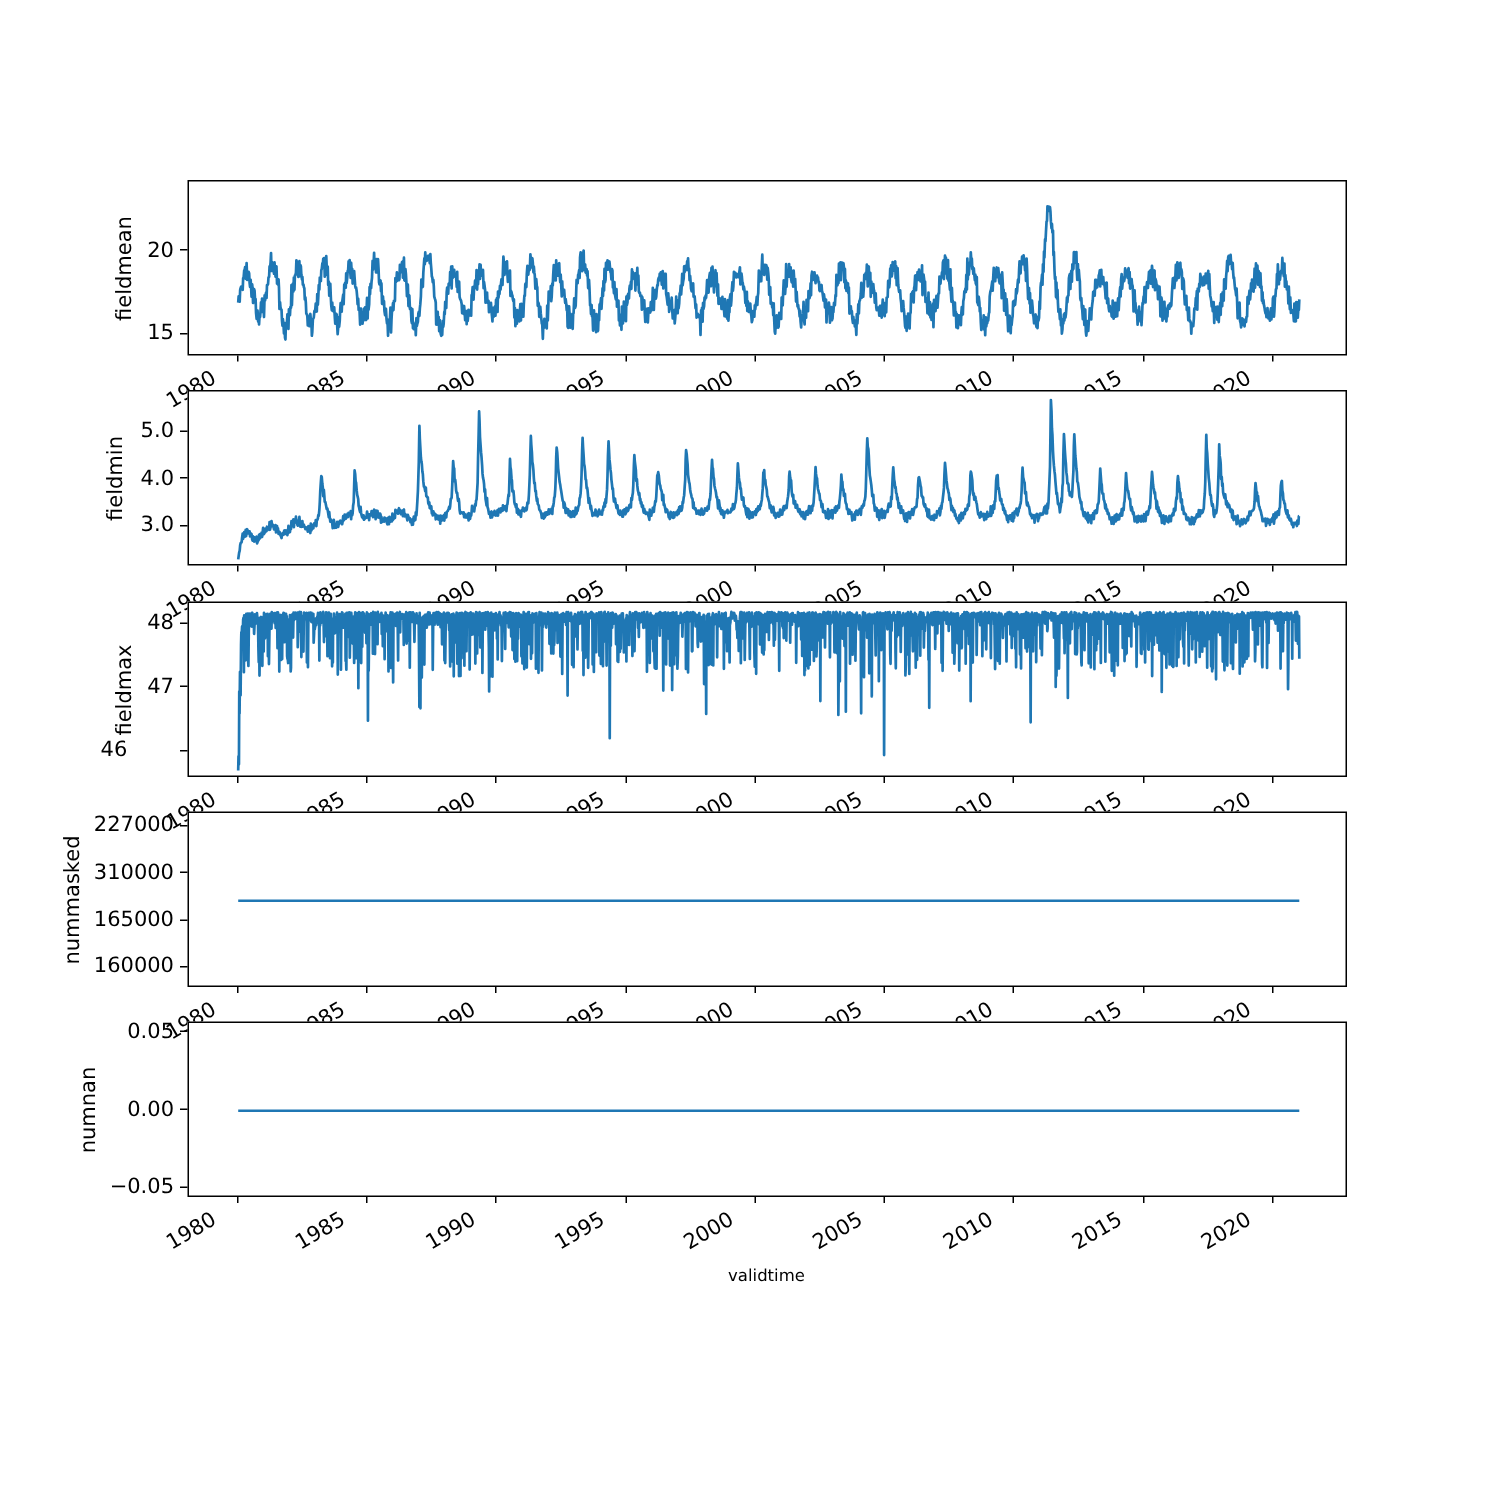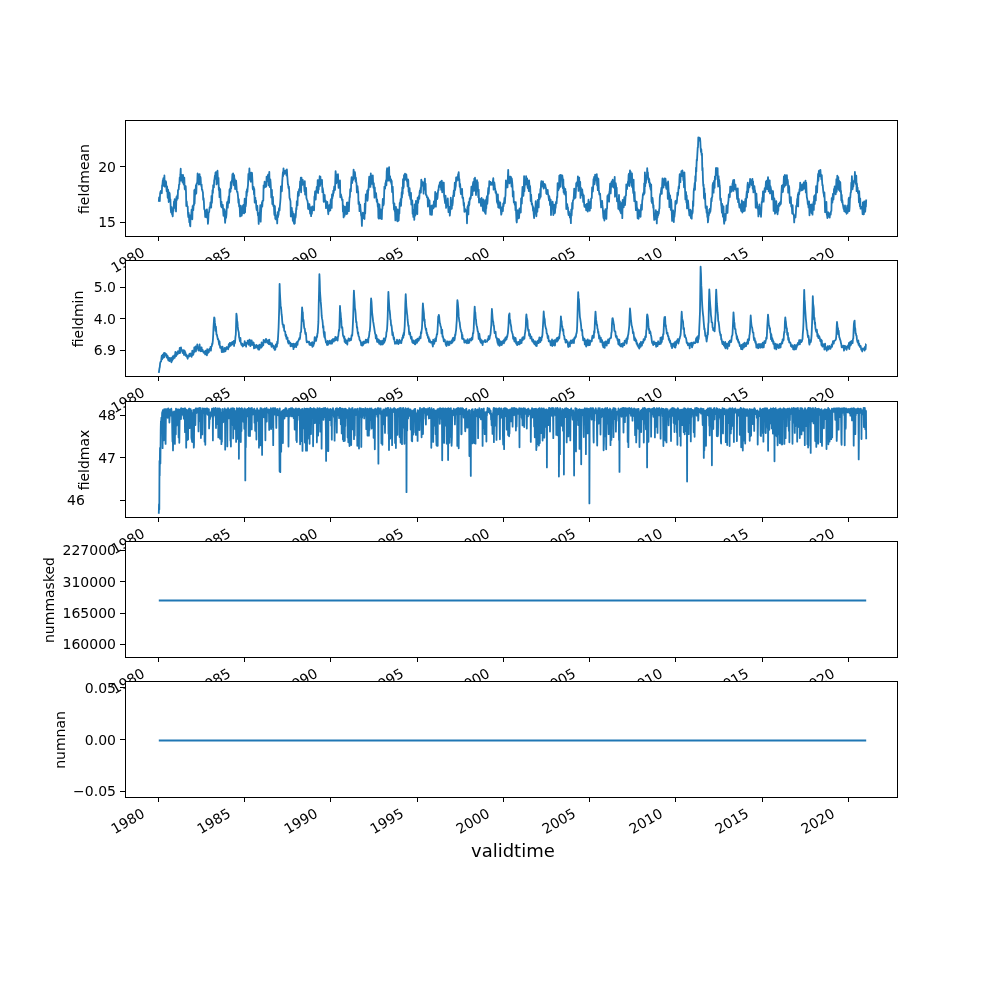--- a/index.html
+++ b/index.html
@@ -7,21 +7,21 @@
        font-family:"DejaVu Sans","Liberation Sans",sans-serif;color:#000;}
   .title{position:absolute;left:125px;width:773px;top:96px;text-align:center;
          font-size:17px;line-height:18px;}
   .axes{position:absolute;background:#fff;border:1px solid #000;box-sizing:border-box;overflow:hidden;}
   .axes svg{position:absolute;left:0;top:0;}
   .ytick{position:absolute;width:5px;height:1px;background:#000;}
   .xtick{position:absolute;width:1px;height:4px;background:#000;}
   .ylab{position:absolute;font-size:14px;line-height:14px;width:80px;text-align:right;}
   .xt{position:absolute;font-size:14px;line-height:14px;white-space:nowrap;
       transform-origin:100% 0;transform:rotate(-30deg);}
-  .axlabel{position:absolute;font-size:18px;line-height:15px;white-space:nowrap;}
+  .axlabel{position:absolute;font-size:11px;line-height:15px;white-space:nowrap;}
   .yaxlabel{position:absolute;font-size:14px;line-height:15px;white-space:nowrap;
             transform:translate(-50%,-50%) rotate(-90deg);}
 </style>
 </head>
 <body>
 
 <div class="fig">
   <div id="plots">
       <div class="axes" style="left: 125px; top: 120px; width: 773px; height: 117px;">
         <svg width="773" height="117" viewBox="0 0 773 117">
@@ -50,21 +50,21 @@
       <div class="xt" style="right: 256.3px; top: 245px;">2015</div>
       <div class="xtick" style="left: 848px; top: 237px;"></div>
       <div class="xt" style="right: 170px; top: 245px;">2020</div>
       <div class="yaxlabel" style="left: 84px; top: 178.5px;">fieldmean</div>
       <div class="axes" style="left: 125px; top: 260px; width: 773px; height: 117px;">
         <svg width="773" height="117" viewBox="0 0 773 117">
           <polyline points="32.8,111.95 33.1,109.76 33.4,107.57 33.8,106.08 34.1,102.51 34.4,101.11 34.8,100.68 35.1,100.49 35.4,97.47 35.8,94.70 36.1,98.25 36.4,96.52 36.8,93.75 37.1,94.07 37.4,96.77 37.8,92.23 38.1,96.40 38.4,93.52 38.8,91.83 39.1,94.34 39.4,94.57 39.8,93.15 40.1,93.16 40.4,93.17 40.7,96.56 41.1,94.57 41.4,94.79 41.7,95.14 42.1,98.56 42.4,99.41 42.7,96.61 43.1,98.00 43.4,100.03 43.7,97.21 44.1,99.36 44.4,98.81 44.7,99.86 45.1,96.79 45.4,101.23 45.7,100.35 46.1,99.44 46.4,99.10 46.7,95.65 47.1,95.17 47.4,97.93 47.7,96.09 48.0,96.26 48.4,94.05 48.7,96.94 49.0,95.26 49.4,90.89 49.7,93.10 50.0,95.09 50.4,94.05 50.7,94.03 51.0,91.42 51.4,91.53 51.7,93.06 52.0,90.15 52.4,91.36 52.7,91.27 53.0,91.29 53.4,92.17 53.7,87.01 54.0,92.13 54.4,90.27 54.7,88.02 55.0,86.38 55.3,88.43 55.7,88.59 56.0,89.90 56.3,89.98 56.7,91.97 57.0,89.38 57.3,92.01 57.7,89.09 58.0,93.91 58.3,93.10 58.7,89.77 59.0,93.24 59.3,91.15 59.7,94.94 60.0,93.38 60.3,93.57 60.7,94.03 61.0,95.95 61.3,96.54 61.7,97.73 62.0,95.00 62.3,95.36 62.6,94.40 63.0,95.56 63.3,93.22 63.6,92.69 64.0,94.98 64.3,93.13 64.6,92.56 65.0,92.91 65.3,94.42 65.6,95.76 66.0,93.38 66.3,89.59 66.6,94.10 67.0,90.31 67.3,93.76 67.6,91.13 68.0,91.59 68.3,86.34 68.6,88.90 69.0,87.94 69.3,88.59 69.6,85.31 69.9,90.50 70.3,87.05 70.6,87.51 70.9,86.91 71.3,83.36 71.6,86.11 71.9,85.93 72.3,89.01 72.6,89.45 72.9,88.05 73.3,87.03 73.6,83.51 73.9,87.20 74.3,90.14 74.6,88.16 74.9,90.26 75.3,86.47 75.6,86.38 75.9,90.06 76.3,89.46 76.6,88.83 76.9,89.94 77.2,90.47 77.6,91.73 77.9,90.58 78.2,90.96 78.6,90.71 78.9,92.03 79.2,93.44 79.6,89.71 79.9,93.28 80.2,90.14 80.6,91.25 80.9,94.35 81.2,88.12 81.6,92.54 81.9,91.33 82.2,90.00 82.6,88.87 82.9,91.27 83.2,88.48 83.6,87.73 83.9,89.16 84.2,88.81 84.5,85.81 84.9,89.75 85.2,85.88 85.5,85.78 85.9,84.66 86.2,82.40 86.5,82.89 86.9,78.99 87.2,73.74 87.5,66.56 87.9,60.34 88.2,56.38 88.5,56.90 88.9,61.69 89.2,63.83 89.5,69.73 89.9,65.62 90.2,69.35 90.5,73.66 90.9,73.71 91.2,75.22 91.5,76.68 91.8,78.33 92.2,77.91 92.5,79.40 92.8,81.24 93.2,83.91 93.5,80.41 93.8,83.70 94.2,86.78 94.5,85.26 94.8,85.86 95.2,86.70 95.5,88.01 95.8,91.13 96.2,89.80 96.5,85.57 96.8,86.94 97.2,90.95 97.5,88.42 97.8,89.20 98.2,90.75 98.5,89.89 98.8,86.91 99.1,88.46 99.5,90.23 99.8,88.23 100.1,88.42 100.5,86.43 100.8,86.07 101.1,87.34 101.5,86.35 101.8,86.42 102.1,88.46 102.5,86.31 102.8,83.09 103.1,85.95 103.5,84.36 103.8,81.99 104.1,84.03 104.5,84.87 104.8,84.15 105.1,82.03 105.5,83.77 105.8,81.43 106.1,83.68 106.4,80.95 106.8,82.02 107.1,81.05 107.4,82.49 107.8,79.80 108.1,85.06 108.4,80.05 108.8,82.39 109.1,81.12 109.4,76.19 109.8,73.73 110.1,62.93 110.4,52.63 110.8,55.20 111.1,59.96 111.4,60.84 111.8,65.94 112.1,68.82 112.4,69.90 112.8,71.65 113.1,76.30 113.4,77.26 113.7,78.94 114.1,80.47 114.4,76.87 114.7,80.65 115.1,82.65 115.4,83.85 115.7,83.14 116.1,84.64 116.4,82.54 116.7,85.51 117.1,84.96 117.4,83.64 117.7,83.98 118.1,84.22 118.4,83.01 118.7,80.04 119.1,82.55 119.4,84.19 119.7,81.87 120.1,85.74 120.4,81.84 120.7,82.26 121.0,82.64 121.4,82.58 121.7,79.71 122.0,81.51 122.4,80.26 122.7,83.78 123.0,81.26 123.4,78.72 123.7,83.51 124.0,79.89 124.4,85.13 124.7,79.36 125.0,80.69 125.4,81.88 125.7,79.49 126.0,83.95 126.4,81.23 126.7,81.75 127.0,84.19 127.4,81.33 127.7,81.98 128.0,87.41 128.3,83.57 128.7,86.25 129.0,86.84 129.3,85.87 129.7,86.41 130.0,86.67 130.3,84.01 130.7,86.43 131.0,84.37 131.3,84.73 131.7,85.49 132.0,87.69 132.3,88.53 132.7,84.28 133.0,88.44 133.3,88.50 133.7,83.56 134.0,86.93 134.3,86.25 134.7,86.51 135.0,84.42 135.3,86.58 135.6,81.42 136.0,85.63 136.3,82.05 136.6,84.67 137.0,83.49 137.3,84.25 137.6,78.92 138.0,79.20 138.3,80.54 138.6,79.69 139.0,80.12 139.3,81.48 139.6,78.95 140.0,77.82 140.3,79.49 140.6,78.93 141.0,81.06 141.3,81.72 141.6,80.10 142.0,79.51 142.3,79.74 142.6,83.02 142.9,79.15 143.3,78.70 143.6,83.27 143.9,81.43 144.3,81.87 144.6,83.01 144.9,83.27 145.3,84.49 145.6,85.91 145.9,82.25 146.3,83.46 146.6,84.55 146.9,84.49 147.3,84.54 147.6,87.02 147.9,85.75 148.3,85.44 148.6,88.86 148.9,87.48 149.3,88.73 149.6,85.04 149.9,83.36 150.2,86.07 150.6,84.47 150.9,85.59 151.2,80.61 151.6,82.63 151.9,78.64 152.2,73.77 152.6,66.47 152.9,57.06 153.2,47.09 153.6,22.90 153.9,31.55 154.2,36.96 154.6,44.14 154.9,46.53 155.2,48.10 155.6,53.51 155.9,55.07 156.2,59.75 156.6,63.36 156.9,63.25 157.2,64.78 157.5,66.55 157.9,64.09 158.2,69.78 158.5,69.72 158.9,70.70 159.2,70.55 159.5,74.27 159.9,75.30 160.2,73.83 160.5,77.84 160.9,77.93 161.2,77.44 161.5,76.49 161.9,81.19 162.2,79.82 162.5,82.65 162.9,79.89 163.2,81.11 163.5,81.97 163.9,81.51 164.2,81.56 164.5,85.24 164.8,84.50 165.2,82.60 165.5,82.97 165.8,83.16 166.2,85.35 166.5,82.97 166.8,85.20 167.2,83.14 167.5,88.17 167.8,82.75 168.2,84.66 168.5,86.06 168.8,85.15 169.2,84.62 169.5,82.86 169.8,82.52 170.2,86.14 170.5,83.23 170.8,81.09 171.2,82.35 171.5,83.89 171.8,80.55 172.1,80.08 172.5,79.72 172.8,78.92 173.1,78.16 173.5,76.81 173.8,78.18 174.1,76.68 174.5,71.53 174.8,71.45 175.1,70.63 175.5,62.41 175.8,54.24 176.1,46.37 176.5,51.36 176.8,51.25 177.1,59.80 177.5,58.86 177.8,61.98 178.1,66.10 178.5,67.74 178.8,67.58 179.1,71.06 179.4,72.99 179.8,71.52 180.1,73.83 180.4,79.03 180.8,81.42 181.1,80.55 181.4,80.95 181.8,80.49 182.1,81.08 182.4,81.13 182.8,81.59 183.1,80.60 183.4,83.75 183.8,81.53 184.1,83.95 184.4,83.66 184.8,84.06 185.1,82.70 185.4,83.52 185.8,81.52 186.1,83.49 186.4,85.92 186.7,81.15 187.1,82.69 187.4,84.98 187.7,82.22 188.1,82.79 188.4,80.41 188.7,76.17 189.1,78.40 189.4,79.45 189.7,78.41 190.1,79.99 190.4,77.94 190.7,75.27 191.1,76.07 191.4,72.61 191.7,72.17 192.1,65.71 192.4,60.92 192.7,44.84 193.1,28.22 193.4,13.27 193.7,19.88 194.0,30.32 194.4,36.05 194.7,40.42 195.0,43.65 195.4,49.28 195.7,54.95 196.0,57.41 196.4,59.15 196.7,61.53 197.0,66.81 197.4,65.14 197.7,71.63 198.0,73.40 198.4,76.05 198.7,71.09 199.0,76.85 199.4,78.17 199.7,79.82 200.0,81.65 200.4,80.51 200.7,80.64 201.0,84.03 201.3,81.85 201.7,79.97 202.0,83.88 202.3,82.64 202.7,81.60 203.0,82.39 203.3,80.86 203.7,79.56 204.0,81.57 204.3,82.67 204.7,80.81 205.0,82.67 205.3,80.98 205.7,79.08 206.0,82.72 206.3,79.96 206.7,78.21 207.0,78.78 207.3,79.80 207.7,80.60 208.0,77.83 208.3,77.82 208.6,79.05 209.0,79.52 209.3,75.95 209.6,79.10 210.0,77.96 210.3,78.51 210.6,76.58 211.0,76.44 211.3,77.53 211.6,79.70 212.0,75.65 212.3,75.03 212.6,72.08 213.0,68.72 213.3,69.66 213.6,59.12 214.0,44.97 214.3,50.59 214.6,52.04 215.0,57.77 215.3,59.55 215.6,66.67 215.9,65.85 216.3,66.37 216.6,69.51 216.9,73.80 217.3,75.39 217.6,75.68 217.9,77.19 218.3,75.29 218.6,80.81 218.9,78.17 219.3,78.22 219.6,82.01 219.9,80.89 220.3,79.34 220.6,81.41 220.9,82.35 221.3,83.56 221.6,80.05 221.9,79.13 222.3,79.46 222.6,77.35 222.9,79.47 223.2,78.20 223.6,79.88 223.9,77.84 224.2,78.22 224.6,77.50 224.9,79.20 225.2,78.29 225.6,74.06 225.9,74.09 226.2,74.60 226.6,69.01 226.9,62.54 227.2,55.49 227.6,39.69 227.9,29.64 228.2,35.60 228.6,40.57 228.9,47.07 229.2,48.45 229.6,52.43 229.9,57.75 230.2,61.34 230.5,60.79 230.9,66.60 231.2,66.09 231.5,69.63 231.9,72.92 232.2,71.39 232.5,74.96 232.9,75.51 233.2,76.16 233.5,78.54 233.9,79.34 234.2,79.50 234.5,80.44 234.9,81.65 235.2,84.27 235.5,82.30 235.9,82.43 236.2,81.46 236.5,84.70 236.9,81.52 237.2,83.86 237.5,80.75 237.8,82.81 238.2,80.52 238.5,82.15 238.8,80.96 239.2,82.01 239.5,80.64 239.8,78.60 240.2,81.63 240.5,80.87 240.8,80.12 241.2,78.65 241.5,79.99 241.8,78.14 242.2,81.61 242.5,76.56 242.8,76.70 243.2,73.83 243.5,70.64 243.8,70.22 244.2,64.96 244.5,57.11 244.8,43.90 245.1,37.45 245.5,40.66 245.8,45.69 246.1,51.24 246.5,54.76 246.8,57.38 247.1,60.38 247.5,62.24 247.8,64.55 248.1,66.17 248.5,68.88 248.8,70.85 249.1,72.69 249.5,73.48 249.8,77.38 250.1,73.88 250.5,75.12 250.8,78.26 251.1,80.96 251.5,77.79 251.8,78.72 252.1,81.03 252.4,81.09 252.8,78.61 253.1,82.65 253.4,82.57 253.8,81.12 254.1,79.86 254.4,83.68 254.8,80.39 255.1,83.65 255.4,81.46 255.8,82.26 256.1,79.67 256.4,81.41 256.8,83.49 257.1,81.08 257.4,82.36 257.8,77.36 258.1,81.70 258.4,81.17 258.8,78.77 259.1,79.57 259.4,77.61 259.7,76.30 260.1,75.72 260.4,71.12 260.7,70.77 261.1,67.75 261.4,62.58 261.7,55.47 262.1,39.26 262.4,30.83 262.7,37.09 263.1,42.98 263.4,48.33 263.7,49.63 264.1,53.65 264.4,58.63 264.7,58.90 265.1,64.46 265.4,63.99 265.7,65.88 266.1,70.38 266.4,74.18 266.7,71.03 267.0,73.03 267.4,75.58 267.7,78.27 268.0,76.30 268.4,79.42 268.7,80.68 269.0,82.93 269.4,81.02 269.7,81.36 270.0,81.76 270.4,80.83 270.7,82.56 271.0,78.72 271.4,80.52 271.7,81.74 272.0,80.39 272.4,83.19 272.7,80.89 273.0,80.16 273.4,78.77 273.7,81.74 274.0,81.91 274.3,80.35 274.7,80.22 275.0,80.76 275.3,82.17 275.7,78.94 276.0,79.20 276.3,76.62 276.7,77.13 277.0,74.03 277.3,76.74 277.7,71.80 278.0,74.26 278.3,70.31 278.7,65.26 279.0,56.19 279.3,43.19 279.7,33.17 280.0,38.87 280.3,45.11 280.7,48.81 281.0,52.26 281.3,54.32 281.6,58.70 282.0,62.06 282.3,65.06 282.6,64.59 283.0,70.79 283.3,73.32 283.6,71.77 284.0,71.45 284.3,74.08 284.6,75.33 285.0,77.72 285.3,76.83 285.6,75.92 286.0,79.13 286.3,81.03 286.6,81.62 287.0,80.14 287.3,82.23 287.6,79.44 288.0,80.74 288.3,80.86 288.6,81.84 288.9,83.45 289.3,83.42 289.6,79.08 289.9,80.34 290.3,78.55 290.6,81.11 290.9,81.85 291.3,80.93 291.6,77.53 291.9,79.67 292.3,79.84 292.6,79.58 292.9,79.04 293.3,76.92 293.6,75.82 293.9,76.72 294.3,75.21 294.6,77.26 294.9,71.07 295.3,72.32 295.6,69.32 295.9,67.71 296.2,62.57 296.6,49.06 296.9,42.36 297.2,46.36 297.6,49.85 297.9,52.28 298.2,59.65 298.6,58.33 298.9,62.92 299.2,65.75 299.6,67.34 299.9,69.00 300.2,67.64 300.6,72.40 300.9,71.57 301.2,74.52 301.6,73.74 301.9,76.73 302.2,77.10 302.6,76.06 302.9,79.65 303.2,80.77 303.5,78.23 303.9,80.11 304.2,79.87 304.5,81.66 304.9,81.52 305.2,81.21 305.5,80.80 305.9,80.84 306.2,82.68 306.5,83.55 306.9,85.55 307.2,78.77 307.5,80.94 307.9,80.86 308.2,82.80 308.5,80.76 308.9,80.67 309.2,77.54 309.5,79.14 309.9,80.19 310.2,76.82 310.5,75.73 310.8,73.03 311.2,73.41 311.5,70.02 311.8,64.25 312.2,55.73 312.5,55.42 312.8,53.80 313.2,55.78 313.5,59.02 313.8,61.84 314.2,62.77 314.5,65.10 314.8,65.53 315.2,67.03 315.5,72.45 315.8,68.71 316.2,68.86 316.5,75.67 316.8,74.93 317.2,76.75 317.5,78.10 317.8,80.44 318.1,78.16 318.5,78.77 318.8,78.87 319.1,80.53 319.5,81.41 319.8,83.80 320.1,83.49 320.5,85.00 320.8,84.05 321.1,80.24 321.5,80.72 321.8,83.69 322.1,81.36 322.5,80.90 322.8,84.28 323.1,80.51 323.5,83.91 323.8,82.12 324.1,81.37 324.5,80.73 324.8,81.06 325.1,80.18 325.4,82.42 325.8,79.91 326.1,78.89 326.4,81.61 326.8,77.14 327.1,80.07 327.4,76.57 327.8,79.68 328.1,77.53 328.4,79.37 328.8,77.54 329.1,73.51 329.4,74.23 329.8,70.62 330.1,69.30 330.4,64.42 330.8,58.96 331.1,45.28 331.4,39.05 331.8,41.74 332.1,45.34 332.4,48.55 332.7,55.38 333.1,58.30 333.4,60.52 333.7,61.37 334.1,65.33 334.4,67.43 334.7,68.38 335.1,70.41 335.4,71.24 335.7,71.65 336.1,77.57 336.4,73.91 336.7,78.01 337.1,78.15 337.4,78.51 337.7,77.91 338.1,79.34 338.4,81.51 338.7,79.72 339.1,79.84 339.4,81.19 339.7,79.34 340.0,81.68 340.4,80.50 340.7,79.48 341.0,82.28 341.4,80.60 341.7,78.10 342.0,79.88 342.4,80.28 342.7,82.13 343.0,80.84 343.4,81.46 343.7,79.15 344.0,77.95 344.4,79.18 344.7,78.39 345.0,78.44 345.4,79.45 345.7,76.69 346.0,77.86 346.4,78.35 346.7,74.85 347.0,71.92 347.3,72.30 347.7,68.13 348.0,59.92 348.3,53.17 348.7,45.60 349.0,50.92 349.3,51.35 349.7,57.14 350.0,58.19 350.3,62.80 350.7,64.64 351.0,65.83 351.3,67.35 351.7,70.47 352.0,70.28 352.3,72.53 352.7,77.87 353.0,76.85 353.3,72.62 353.7,75.62 354.0,79.61 354.3,77.34 354.6,81.15 355.0,81.80 355.3,81.74 355.6,79.19 356.0,82.47 356.3,80.36 356.6,84.18 357.0,80.23 357.3,81.17 357.6,80.41 358.0,80.04 358.3,80.10 358.6,80.44 359.0,78.88 359.3,81.14 359.6,80.17 360.0,80.30 360.3,80.35 360.6,80.67 361.0,80.58 361.3,79.72 361.6,78.05 361.9,79.19 362.3,78.90 362.6,75.12 362.9,77.31 363.3,78.29 363.6,77.39 363.9,75.15 364.3,74.22 364.6,72.37 364.9,68.30 365.3,63.96 365.6,55.33 365.9,47.96 366.3,52.99 366.6,57.31 366.9,59.84 367.3,60.98 367.6,64.91 367.9,64.56 368.3,69.38 368.6,72.07 368.9,71.74 369.2,71.31 369.6,70.69 369.9,75.61 370.2,76.77 370.6,76.37 370.9,77.61 371.2,79.90 371.6,82.18 371.9,77.86 372.2,83.75 372.6,81.18 372.9,78.27 373.2,79.07 373.6,84.83 373.9,79.89 374.2,81.73 374.6,83.24 374.9,83.61 375.2,83.97 375.6,80.59 375.9,83.91 376.2,81.60 376.5,80.51 376.9,81.60 377.2,79.99 377.5,80.07 377.9,82.35 378.2,78.40 378.5,80.75 378.9,77.94 379.2,79.67 379.5,76.49 379.9,78.79 380.2,77.59 380.5,78.48 380.9,75.27 381.2,76.24 381.5,74.02 381.9,72.11 382.2,68.15 382.5,64.61 382.9,54.01 383.2,53.99 383.5,52.34 383.8,60.29 384.2,58.92 384.5,62.51 384.8,63.62 385.2,65.73 385.5,69.95 385.8,70.08 386.2,71.79 386.5,72.84 386.8,73.84 387.2,77.80 387.5,77.15 387.8,75.89 388.2,79.30 388.5,80.64 388.8,79.80 389.2,79.24 389.5,76.84 389.8,78.25 390.1,82.53 390.5,80.65 390.8,81.40 391.1,84.21 391.5,82.73 391.8,83.07 392.1,81.93 392.5,80.91 392.8,83.21 393.1,83.42 393.5,83.33 393.8,81.55 394.1,78.66 394.5,82.26 394.8,81.31 395.1,81.06 395.5,82.04 395.8,79.91 396.1,77.65 396.5,76.49 396.8,79.06 397.1,76.75 397.4,76.20 397.8,76.86 398.1,75.93 398.4,77.75 398.8,73.44 399.1,71.59 399.4,69.76 399.8,65.50 400.1,56.49 400.4,53.43 400.8,57.51 401.1,59.00 401.4,59.14 401.8,66.53 402.1,68.95 402.4,70.12 402.8,68.87 403.1,74.54 403.4,74.41 403.8,75.20 404.1,73.02 404.4,77.37 404.7,76.17 405.1,76.53 405.4,75.58 405.7,78.14 406.1,79.64 406.4,80.28 406.7,79.61 407.1,78.48 407.4,81.49 407.7,81.85 408.1,80.19 408.4,83.18 408.7,82.52 409.1,83.34 409.4,80.39 409.7,84.56 410.1,81.35 410.4,83.37 410.7,85.13 411.1,81.56 411.4,80.08 411.7,82.15 412.0,79.73 412.4,81.83 412.7,82.00 413.0,79.16 413.4,76.35 413.7,80.17 414.0,76.80 414.4,81.05 414.7,76.79 415.0,79.32 415.4,79.41 415.7,75.94 416.0,76.46 416.4,74.01 416.7,69.35 417.0,64.19 417.4,56.74 417.7,50.47 418.0,54.78 418.4,57.61 418.7,57.87 419.0,62.51 419.3,65.00 419.7,66.46 420.0,67.94 420.3,68.04 420.7,72.42 421.0,72.61 421.3,73.24 421.7,77.04 422.0,75.41 422.3,75.01 422.7,80.27 423.0,79.65 423.3,80.56 423.7,79.76 424.0,79.80 424.3,81.18 424.7,84.30 425.0,82.42 425.3,82.70 425.7,82.83 426.0,78.47 426.3,85.00 426.6,84.56 427.0,81.70 427.3,84.07 427.6,79.61 428.0,81.08 428.3,79.71 428.6,79.14 429.0,84.56 429.3,79.26 429.6,80.40 430.0,80.23 430.3,80.56 430.6,77.33 431.0,80.70 431.3,76.56 431.6,79.60 432.0,79.37 432.3,77.71 432.6,77.10 433.0,75.77 433.3,77.55 433.6,73.52 433.9,71.40 434.3,66.88 434.6,62.54 434.9,55.35 435.3,60.44 435.6,60.17 435.9,65.37 436.3,65.25 436.6,69.67 436.9,69.30 437.3,68.25 437.6,73.17 437.9,74.51 438.3,75.13 438.6,78.50 438.9,77.97 439.3,78.59 439.6,81.65 439.9,79.75 440.3,78.87 440.6,81.46 440.9,80.54 441.2,81.55 441.6,80.41 441.9,83.29 442.2,85.99 442.6,85.02 442.9,82.98 443.2,82.78 443.6,81.64 443.9,85.48 444.2,80.44 444.6,80.88 444.9,79.40 445.2,81.68 445.6,82.19 445.9,82.25 446.2,79.34 446.6,80.72 446.9,80.71 447.2,78.31 447.6,80.50 447.9,82.20 448.2,78.71 448.5,76.58 448.9,77.66 449.2,76.42 449.5,75.18 449.9,76.00 450.2,73.01 450.5,72.51 450.9,70.23 451.2,64.48 451.5,54.35 451.9,39.20 452.2,31.20 452.5,36.64 452.9,38.35 453.2,42.80 453.5,49.50 453.9,56.08 454.2,57.69 454.5,59.75 454.9,62.68 455.2,65.80 455.5,69.73 455.8,68.89 456.2,68.84 456.5,74.61 456.8,75.14 457.2,79.45 457.5,76.96 457.8,77.44 458.2,78.55 458.5,77.90 458.8,83.41 459.2,79.06 459.5,81.25 459.8,83.51 460.2,85.69 460.5,79.48 460.8,80.86 461.2,83.81 461.5,82.39 461.8,78.47 462.2,84.38 462.5,82.83 462.8,81.58 463.1,82.92 463.5,79.49 463.8,84.20 464.1,82.38 464.5,80.51 464.8,80.48 465.1,79.81 465.5,79.09 465.8,80.28 466.1,76.62 466.5,74.72 466.8,76.11 467.1,76.98 467.5,75.57 467.8,76.70 468.1,70.16 468.5,71.83 468.8,63.67 469.1,57.29 469.5,50.54 469.8,54.45 470.1,58.92 470.4,60.41 470.8,64.25 471.1,63.68 471.4,67.52 471.8,68.26 472.1,72.01 472.4,70.55 472.8,74.44 473.1,77.66 473.4,74.39 473.8,77.86 474.1,76.38 474.4,80.96 474.8,76.54 475.1,79.97 475.4,80.24 475.8,81.08 476.1,79.23 476.4,81.94 476.8,84.81 477.1,83.34 477.4,86.34 477.7,84.40 478.1,81.22 478.4,83.92 478.7,86.89 479.1,81.23 479.4,81.32 479.7,80.40 480.1,83.60 480.4,84.35 480.7,84.61 481.1,80.28 481.4,80.25 481.7,82.07 482.1,78.47 482.4,80.35 482.7,82.33 483.1,80.18 483.4,78.70 483.7,77.55 484.1,77.08 484.4,77.09 484.7,77.09 485.0,76.83 485.4,71.60 485.7,70.99 486.0,62.53 486.4,57.41 486.7,57.11 487.0,58.60 487.4,60.71 487.7,62.88 488.0,63.78 488.4,69.64 488.7,69.59 489.0,70.71 489.4,70.61 489.7,74.83 490.0,75.59 490.4,76.67 490.7,75.14 491.0,76.67 491.4,78.28 491.7,79.90 492.0,78.13 492.3,83.05 492.7,83.51 493.0,79.07 493.3,78.71 493.7,84.43 494.0,83.33 494.3,84.26 494.7,85.36 495.0,85.01 495.3,83.10 495.7,82.90 496.0,85.47 496.3,85.49 496.7,85.77 497.0,82.15 497.3,82.75 497.7,83.55 498.0,83.32 498.3,84.14 498.7,79.69 499.0,80.71 499.3,80.12 499.6,81.11 500.0,80.26 500.3,77.94 500.6,82.55 501.0,79.99 501.3,76.25 501.6,78.28 502.0,74.22 502.3,73.69 502.6,70.80 503.0,67.34 503.3,64.25 503.6,55.74 504.0,47.50 504.3,50.73 504.6,54.25 505.0,59.47 505.3,61.44 505.6,64.32 506.0,65.45 506.3,67.24 506.6,68.30 506.9,72.23 507.3,70.87 507.6,71.78 507.9,74.88 508.3,79.04 508.6,76.25 508.9,78.67 509.3,77.60 509.6,80.33 509.9,78.91 510.3,79.37 510.6,82.81 510.9,81.59 511.3,83.47 511.6,84.85 511.9,84.54 512.3,85.53 512.6,86.46 512.9,84.22 513.3,87.68 513.6,82.58 513.9,85.20 514.2,82.08 514.6,85.89 514.9,80.85 515.2,83.59 515.6,82.86 515.9,84.58 516.2,82.04 516.6,80.64 516.9,80.70 517.2,81.79 517.6,78.21 517.9,79.63 518.2,78.75 518.6,78.97 518.9,78.54 519.2,75.51 519.6,74.97 519.9,76.22 520.2,69.95 520.6,68.02 520.9,56.16 521.2,53.42 521.5,54.22 521.9,57.08 522.2,59.31 522.5,65.73 522.9,69.08 523.2,67.82 523.5,72.17 523.9,70.94 524.2,70.23 524.5,72.04 524.9,73.91 525.2,74.92 525.5,77.43 525.9,80.37 526.2,81.99 526.5,81.31 526.9,82.79 527.2,84.08 527.5,82.52 527.9,80.43 528.2,83.31 528.5,82.88 528.8,83.04 529.2,83.06 529.5,81.54 529.8,83.13 530.2,85.80 530.5,81.78 530.8,82.59 531.2,83.07 531.5,85.11 531.8,82.27 532.2,80.26 532.5,82.67 532.8,83.35 533.2,82.93 533.5,81.68 533.8,82.96 534.2,81.81 534.5,76.59 534.8,82.91 535.2,80.26 535.5,79.28 535.8,81.00 536.1,75.98 536.5,77.24 536.8,78.26 537.1,73.18 537.5,73.30 537.8,66.33 538.1,59.42 538.5,56.15 538.8,59.29 539.1,55.80 539.5,64.99 539.8,64.16 540.1,66.89 540.5,69.43 540.8,72.55 541.1,72.33 541.5,71.66 541.8,74.34 542.1,75.49 542.5,75.44 542.8,78.97 543.1,77.47 543.4,78.29 543.8,81.12 544.1,79.58 544.4,82.02 544.8,82.32 545.1,83.64 545.4,85.64 545.8,82.84 546.1,87.07 546.4,83.37 546.8,83.01 547.1,84.78 547.4,82.49 547.8,84.72 548.1,82.42 548.4,86.06 548.8,82.40 549.1,81.02 549.4,86.61 549.8,83.24 550.1,84.28 550.4,80.03 550.7,81.42 551.1,80.09 551.4,79.42 551.7,78.05 552.1,81.30 552.4,82.57 552.7,80.83 553.1,79.93 553.4,77.35 553.7,77.64 554.1,75.44 554.4,74.84 554.7,72.44 555.1,65.86 555.4,56.67 555.7,50.74 556.1,57.18 556.4,58.42 556.7,59.93 557.1,60.92 557.4,67.89 557.7,66.80 558.0,67.15 558.4,73.99 558.7,75.85 559.0,73.93 559.4,75.63 559.7,76.65 560.0,76.87 560.4,79.06 560.7,81.81 561.0,81.33 561.4,82.86 561.7,82.19 562.0,84.41 562.4,82.41 562.7,84.15 563.0,82.96 563.4,82.49 563.7,87.42 564.0,83.94 564.4,83.91 564.7,83.45 565.0,81.85 565.3,81.60 565.7,82.91 566.0,86.44 566.3,85.03 566.7,84.42 567.0,82.16 567.3,81.36 567.7,81.46 568.0,81.42 568.3,82.27 568.7,81.42 569.0,82.01 569.3,82.00 569.7,80.25 570.0,78.33 570.3,77.08 570.7,78.88 571.0,76.22 571.3,81.27 571.7,79.45 572.0,81.29 572.3,74.73 572.6,78.08 573.0,74.09 573.3,66.83 573.6,60.28 574.0,50.24 574.3,28.55 574.6,5.67 575.0,13.07 575.3,24.64 575.6,28.52 576.0,39.79 576.3,45.19 576.6,49.30 577.0,53.26 577.3,55.53 577.6,59.82 578.0,64.43 578.3,68.33 578.6,67.47 579.0,71.53 579.3,74.90 579.6,75.41 579.9,74.86 580.3,77.79 580.6,80.52 580.9,78.24 581.3,75.85 581.6,71.28 581.9,73.77 582.3,63.14 582.6,61.11 582.9,42.60 583.3,28.41 583.6,33.32 583.9,39.26 584.3,45.08 584.6,48.14 584.9,53.78 585.3,56.68 585.6,61.21 585.9,60.99 586.3,61.90 586.6,66.43 586.9,66.56 587.2,69.26 587.6,68.27 587.9,68.97 588.2,67.28 588.6,70.32 588.9,66.22 589.2,60.15 589.6,53.10 589.9,36.39 590.2,28.55 590.6,36.39 590.9,42.96 591.2,45.89 591.6,51.49 591.9,53.66 592.2,59.96 592.6,60.83 592.9,63.04 593.2,65.55 593.6,70.23 593.9,71.43 594.2,72.63 594.5,74.53 594.9,73.62 595.2,78.55 595.5,77.84 595.9,80.07 596.2,81.80 596.5,83.04 596.9,82.02 597.2,80.54 597.5,82.33 597.9,84.64 598.2,82.05 598.5,84.11 598.9,86.04 599.2,80.95 599.5,87.31 599.9,82.47 600.2,83.75 600.5,82.68 600.9,84.64 601.2,83.90 601.5,87.82 601.8,82.54 602.2,84.76 602.5,82.92 602.8,81.01 603.2,85.05 603.5,81.41 603.8,79.68 604.2,80.31 604.5,79.32 604.8,81.11 605.2,80.92 605.5,78.62 605.8,75.12 606.2,74.80 606.5,73.31 606.8,67.08 607.2,58.14 607.5,51.38 607.8,55.62 608.2,60.93 608.5,62.13 608.8,67.44 609.1,68.26 609.5,68.06 609.8,72.10 610.1,72.57 610.5,74.55 610.8,78.00 611.1,75.26 611.5,77.94 611.8,79.77 612.1,78.50 612.5,81.63 612.8,80.71 613.1,81.31 613.5,83.02 613.8,85.16 614.1,84.03 614.5,85.23 614.8,85.69 615.1,88.15 615.5,83.82 615.8,85.64 616.1,86.25 616.4,88.30 616.8,86.16 617.1,82.81 617.4,82.79 617.8,86.66 618.1,84.59 618.4,81.76 618.8,85.64 619.1,83.27 619.4,82.63 619.8,82.41 620.1,85.19 620.4,82.37 620.8,81.36 621.1,82.22 621.4,82.71 621.8,78.37 622.1,82.73 622.4,79.71 622.8,77.88 623.1,79.19 623.4,74.24 623.7,73.30 624.1,67.40 624.4,60.63 624.7,54.46 625.1,60.22 625.4,63.40 625.7,65.78 626.1,66.28 626.4,68.11 626.7,70.92 627.1,72.00 627.4,71.52 627.7,76.46 628.1,79.23 628.4,76.82 628.7,77.85 629.1,80.56 629.4,81.76 629.7,80.50 630.1,83.49 630.4,86.54 630.7,83.52 631.0,83.71 631.4,84.58 631.7,83.38 632.0,87.24 632.4,86.62 632.7,87.00 633.0,82.96 633.4,83.28 633.7,84.52 634.0,85.75 634.4,86.09 634.7,86.72 635.0,82.91 635.4,83.79 635.7,85.28 636.0,86.04 636.4,86.59 636.7,81.76 637.0,83.24 637.4,84.67 637.7,86.40 638.0,83.30 638.3,80.26 638.7,80.09 639.0,79.99 639.3,82.09 639.7,79.58 640.0,78.67 640.3,76.42 640.7,77.59 641.0,72.02 641.3,65.07 641.7,58.81 642.0,53.62 642.3,56.67 642.7,62.03 643.0,63.98 643.3,65.30 643.7,68.07 644.0,67.18 644.3,71.51 644.7,72.30 645.0,78.13 645.3,73.24 645.6,76.00 646.0,80.09 646.3,77.15 646.6,80.77 647.0,79.22 647.3,82.93 647.6,80.67 648.0,83.04 648.3,84.14 648.6,87.56 649.0,85.90 649.3,85.73 649.6,82.58 650.0,83.37 650.3,88.33 650.6,84.40 651.0,85.90 651.3,83.28 651.6,85.90 652.0,85.27 652.3,86.76 652.6,85.50 652.9,87.21 653.3,83.53 653.6,82.95 653.9,84.66 654.3,83.09 654.6,86.51 654.9,82.66 655.3,83.08 655.6,81.95 655.9,81.03 656.3,82.46 656.6,78.30 656.9,80.00 657.3,79.40 657.6,79.12 657.9,73.62 658.3,70.65 658.6,71.46 658.9,61.08 659.3,56.44 659.6,59.30 659.9,60.97 660.2,64.51 660.6,67.25 660.9,67.33 661.2,73.53 661.6,74.14 661.9,71.93 662.2,78.80 662.6,76.61 662.9,78.13 663.2,81.52 663.6,80.78 663.9,81.64 664.2,81.54 664.6,82.17 664.9,85.21 665.2,83.94 665.6,85.85 665.9,85.34 666.2,84.10 666.6,84.77 666.9,85.28 667.2,88.42 667.5,87.55 667.9,88.21 668.2,88.52 668.5,83.78 668.9,84.29 669.2,87.82 669.5,85.20 669.9,88.36 670.2,84.24 670.5,86.88 670.9,84.56 671.2,84.85 671.5,83.35 671.9,81.88 672.2,82.62 672.5,83.68 672.9,81.63 673.2,79.04 673.5,82.59 673.9,83.24 674.2,79.16 674.5,80.02 674.8,79.30 675.2,81.18 675.5,80.73 675.8,80.55 676.2,78.79 676.5,78.17 676.8,72.55 677.2,67.98 677.5,60.79 677.8,45.14 678.2,28.86 678.5,38.15 678.8,40.93 679.2,48.46 679.5,52.74 679.8,57.55 680.2,61.11 680.5,65.58 680.8,69.01 681.2,69.06 681.5,72.31 681.8,74.75 682.1,76.32 682.5,74.95 682.8,77.21 683.1,82.05 683.5,83.66 683.8,79.19 684.1,81.82 684.5,80.97 684.8,81.00 685.1,79.32 685.5,75.19 685.8,69.09 686.1,61.39 686.5,49.33 686.8,35.19 687.1,42.60 687.5,45.09 687.8,48.12 688.1,58.37 688.5,56.86 688.8,62.91 689.1,61.30 689.4,67.14 689.8,69.10 690.1,70.15 690.4,71.03 690.8,68.52 691.1,71.06 691.4,75.25 691.8,72.97 692.1,75.34 692.4,77.15 692.8,74.73 693.1,76.65 693.4,75.63 693.8,77.21 694.1,79.03 694.4,80.26 694.8,80.08 695.1,78.68 695.4,84.03 695.8,79.32 696.1,84.02 696.4,85.71 696.7,84.90 697.1,83.70 697.4,83.28 697.7,84.85 698.1,84.10 698.4,88.50 698.7,87.85 699.1,82.69 699.4,87.73 699.7,85.84 700.1,87.05 700.4,86.97 700.7,89.74 701.1,87.78 701.4,88.18 701.7,85.26 702.1,87.65 702.4,88.50 702.7,86.92 703.1,86.66 703.4,84.99 703.7,85.32 704.0,86.64 704.4,87.87 704.7,87.18 705.0,85.70 705.4,85.72 705.7,83.38 706.0,85.86 706.4,83.35 706.7,82.24 707.0,80.12 707.4,82.25 707.7,82.56 708.0,80.66 708.4,79.69 708.7,79.62 709.0,79.49 709.4,79.09 709.7,78.68 710.0,77.77 710.4,73.50 710.7,65.72 711.0,61.02 711.3,63.45 711.7,68.34 712.0,67.16 712.3,73.09 712.7,69.72 713.0,73.74 713.3,76.35 713.7,77.02 714.0,78.60 714.3,79.05 714.7,80.56 715.0,82.28 715.3,83.22 715.7,86.44 716.0,85.25 716.3,85.60 716.7,86.38 717.0,84.99 717.3,86.30 717.7,84.72 718.0,89.60 718.3,87.40 718.6,87.88 719.0,84.87 719.3,85.47 719.6,86.47 720.0,87.81 720.3,85.55 720.6,88.92 721.0,86.43 721.3,85.49 721.6,86.74 722.0,84.93 722.3,84.06 722.6,85.15 723.0,81.87 723.3,88.07 723.6,85.19 724.0,84.90 724.3,80.72 724.6,82.68 725.0,83.94 725.3,80.86 725.6,80.14 725.9,79.80 726.3,79.82 726.6,82.23 726.9,78.08 727.3,77.31 727.6,68.95 727.9,62.77 728.3,60.17 728.6,59.60 728.9,66.08 729.3,67.82 729.6,72.34 729.9,72.46 730.3,74.83 730.6,74.73 730.9,78.43 731.3,80.25 731.6,81.33 731.9,81.83 732.3,79.30 732.6,83.90 732.9,83.99 733.2,82.59 733.6,85.39 733.9,84.98 734.2,86.18 734.6,84.88 734.9,86.28 735.2,88.63 735.6,88.83 735.9,88.39 736.2,90.49 736.6,87.55 736.9,87.50 737.2,88.35 737.6,87.98 737.9,87.48 738.2,87.83 738.6,89.67 738.9,86.00 739.2,87.13 739.6,88.26 739.9,83.11 740.2,82.96" fill="none" stroke="#1f77b4" stroke-width="1.8" stroke-linejoin="round"></polyline>
         </svg>
       </div>
       <div class="ytick" style="left: 120px; top: 349.5px;"></div>
-      <div class="ylab" style="left: 36px; top: 343px;">6.9</div>
+      <div class="ylab" style="left: 36px; top: 343px;">3.0</div>
       <div class="ytick" style="left: 120px; top: 318.2px;"></div>
       <div class="ylab" style="left: 36px; top: 311.7px;">4.0</div>
       <div class="ytick" style="left: 120px; top: 286.8px;"></div>
       <div class="ylab" style="left: 36px; top: 280.3px;">5.0</div>
       <div class="xtick" style="left: 157.8px; top: 377px;"></div>
       <div class="xt" style="right: 860.2px; top: 385px;">1980</div>
       <div class="xtick" style="left: 244.1px; top: 377px;"></div>
       <div class="xt" style="right: 773.9px; top: 385px;">1985</div>
       <div class="xtick" style="left: 330.3px; top: 377px;"></div>
       <div class="xt" style="right: 687.7px; top: 385px;">1990</div>

